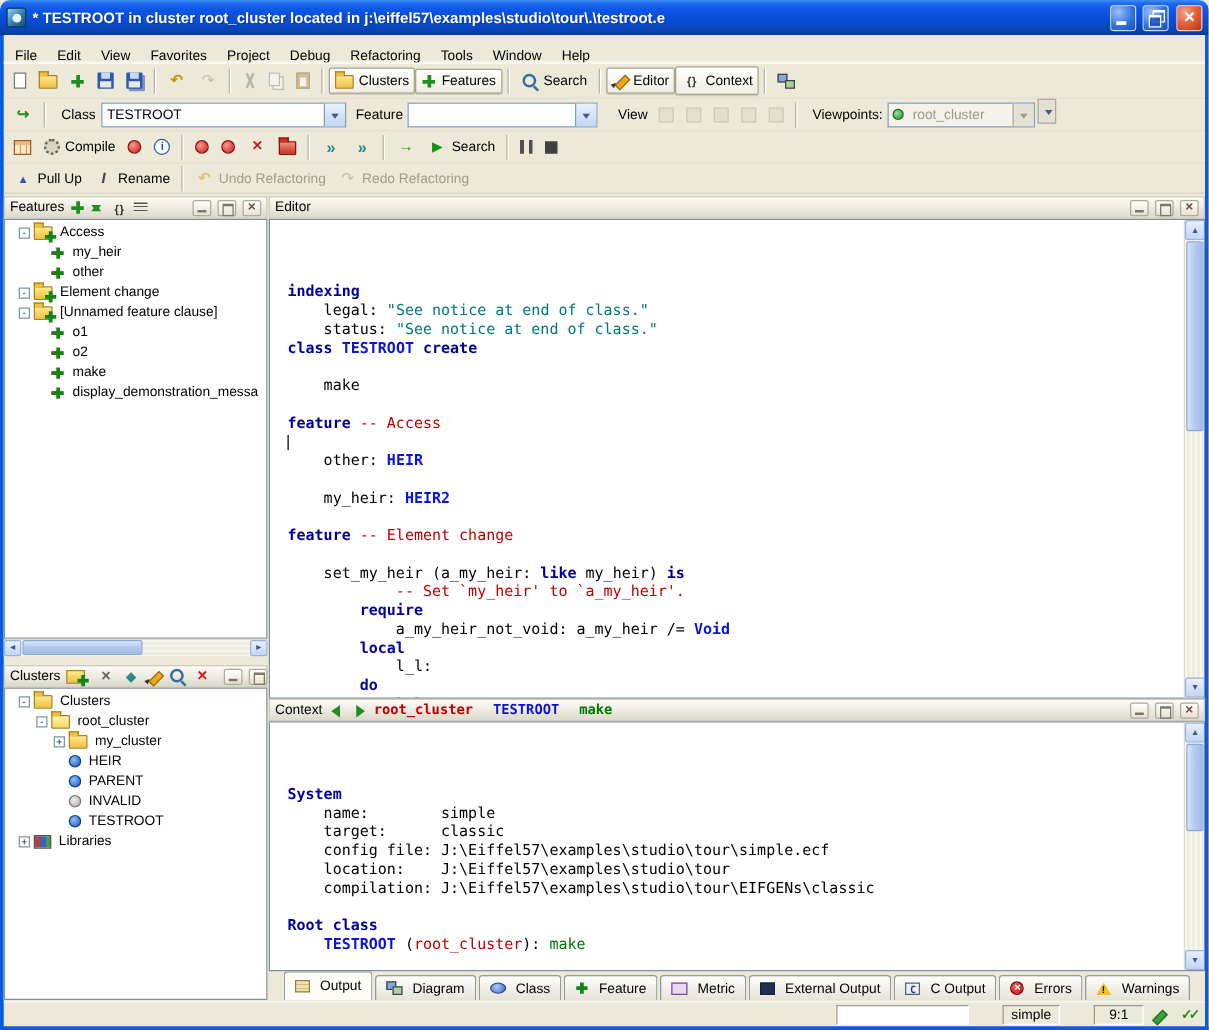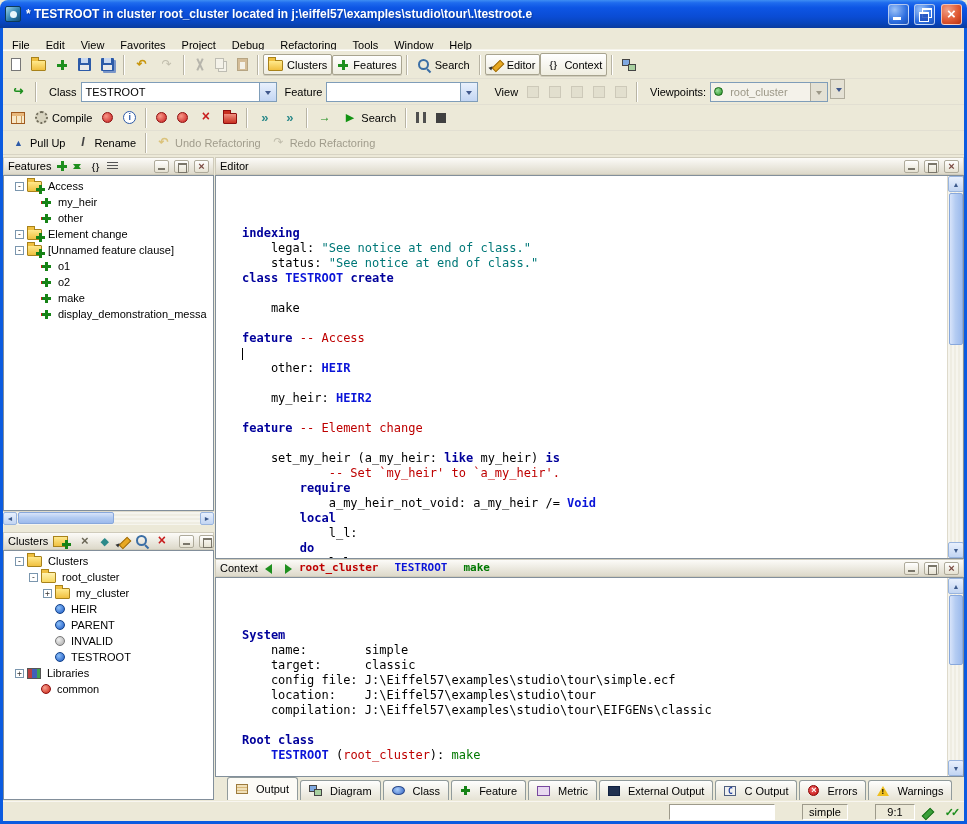--- a/index.html
+++ b/index.html
@@ -142,21 +142,21 @@
 .tico-folder-plus{position:relative;width:15px;height:11px;background:linear-gradient(#FFE98C,#F0C040);border:1px solid #A8821A;}
 .tico-feature{position:relative;width:11px;height:11px;}
 .tico-feature::before{content:"";position:absolute;left:4px;top:1px;width:3px;height:9px;background:#168316;}
 .tico-feature::after{content:"";position:absolute;left:1px;top:4px;width:9px;height:3px;background:#168316;box-shadow:-1px 0 0 #C42020;}
 .tico-class-blue{width:10px;height:10px;border-radius:50%;background:radial-gradient(circle at 35% 35%,#8CC0F8,#1A56C4);border:1px solid #104088;}
 .tico-class-gray{width:10px;height:10px;border-radius:50%;background:radial-gradient(circle at 35% 35%,#F0F0F0,#A8A8A8);border:1px solid #787878;}
 .tico-class-red{width:10px;height:10px;border-radius:50%;background:radial-gradient(circle at 35% 35%,#F8A090,#C82010);border:1px solid #8E0E0E;}
 .tico-libraries{width:14px;height:11px;background:linear-gradient(90deg,#B84040 0 4px,#4060B8 4px 9px,#40A050 9px 14px);border:1px solid #555;}
 
 
-.code{position:absolute;inset:0;padding:5px 20px 0 26px;font:12px/15px "DejaVu Sans Mono",monospace;white-space:pre;overflow:hidden;border-radius:27px;}
+.code{position:absolute;inset:0;padding:5px 20px 0 14px;font:12px/15px "DejaVu Sans Mono",monospace;white-space:pre;overflow:hidden;border-radius:27px;}
 .cline{height:15px;}
 .seg-k{color:#00009B;font-weight:bold;}
 .seg-c{color:#0A14D8;font-weight:bold;}
 .seg-s{color:#007878;}
 .seg-m{color:#BE0000;}
 .seg-t{color:#000;}
 .seg-g{color:#007800;}
 .seg-r{color:#BE0000;}
 .seg-cursor{display:inline-block;width:1px;height:12px;background:#000;vertical-align:middle;}
 .crumbs{display:flex;font:bold 11px/16px "DejaVu Sans Mono",monospace;}
@@ -565,26 +565,20 @@
         <span class="tlabel">TESTROOT</span>
       </div>
 
       <div class="trow">
         <span style="width: 0px;"></span>
         <span class="texp">+</span>
         <span class="tico tico-libraries"></span>
         <span class="tlabel">Libraries</span>
       </div>
 
-      <div class="trow">
-        <span style="width: 14px;"></span>
-        <span class="texp" style="visibility: hidden;"></span>
-        <span class="tico tico-class-red"></span>
-        <span class="tlabel">common</span>
-      </div>
     </div>
 </div>
 
 <div class="panel" id="editor-panel">
   <div class="ptitle">
     <span>Editor</span>
     <span class="pspacer"></span>
     <span class="pbtn pb-min"></span>
     <span class="pbtn pb-max"></span>
     <span class="pbtn pb-close"></span>

